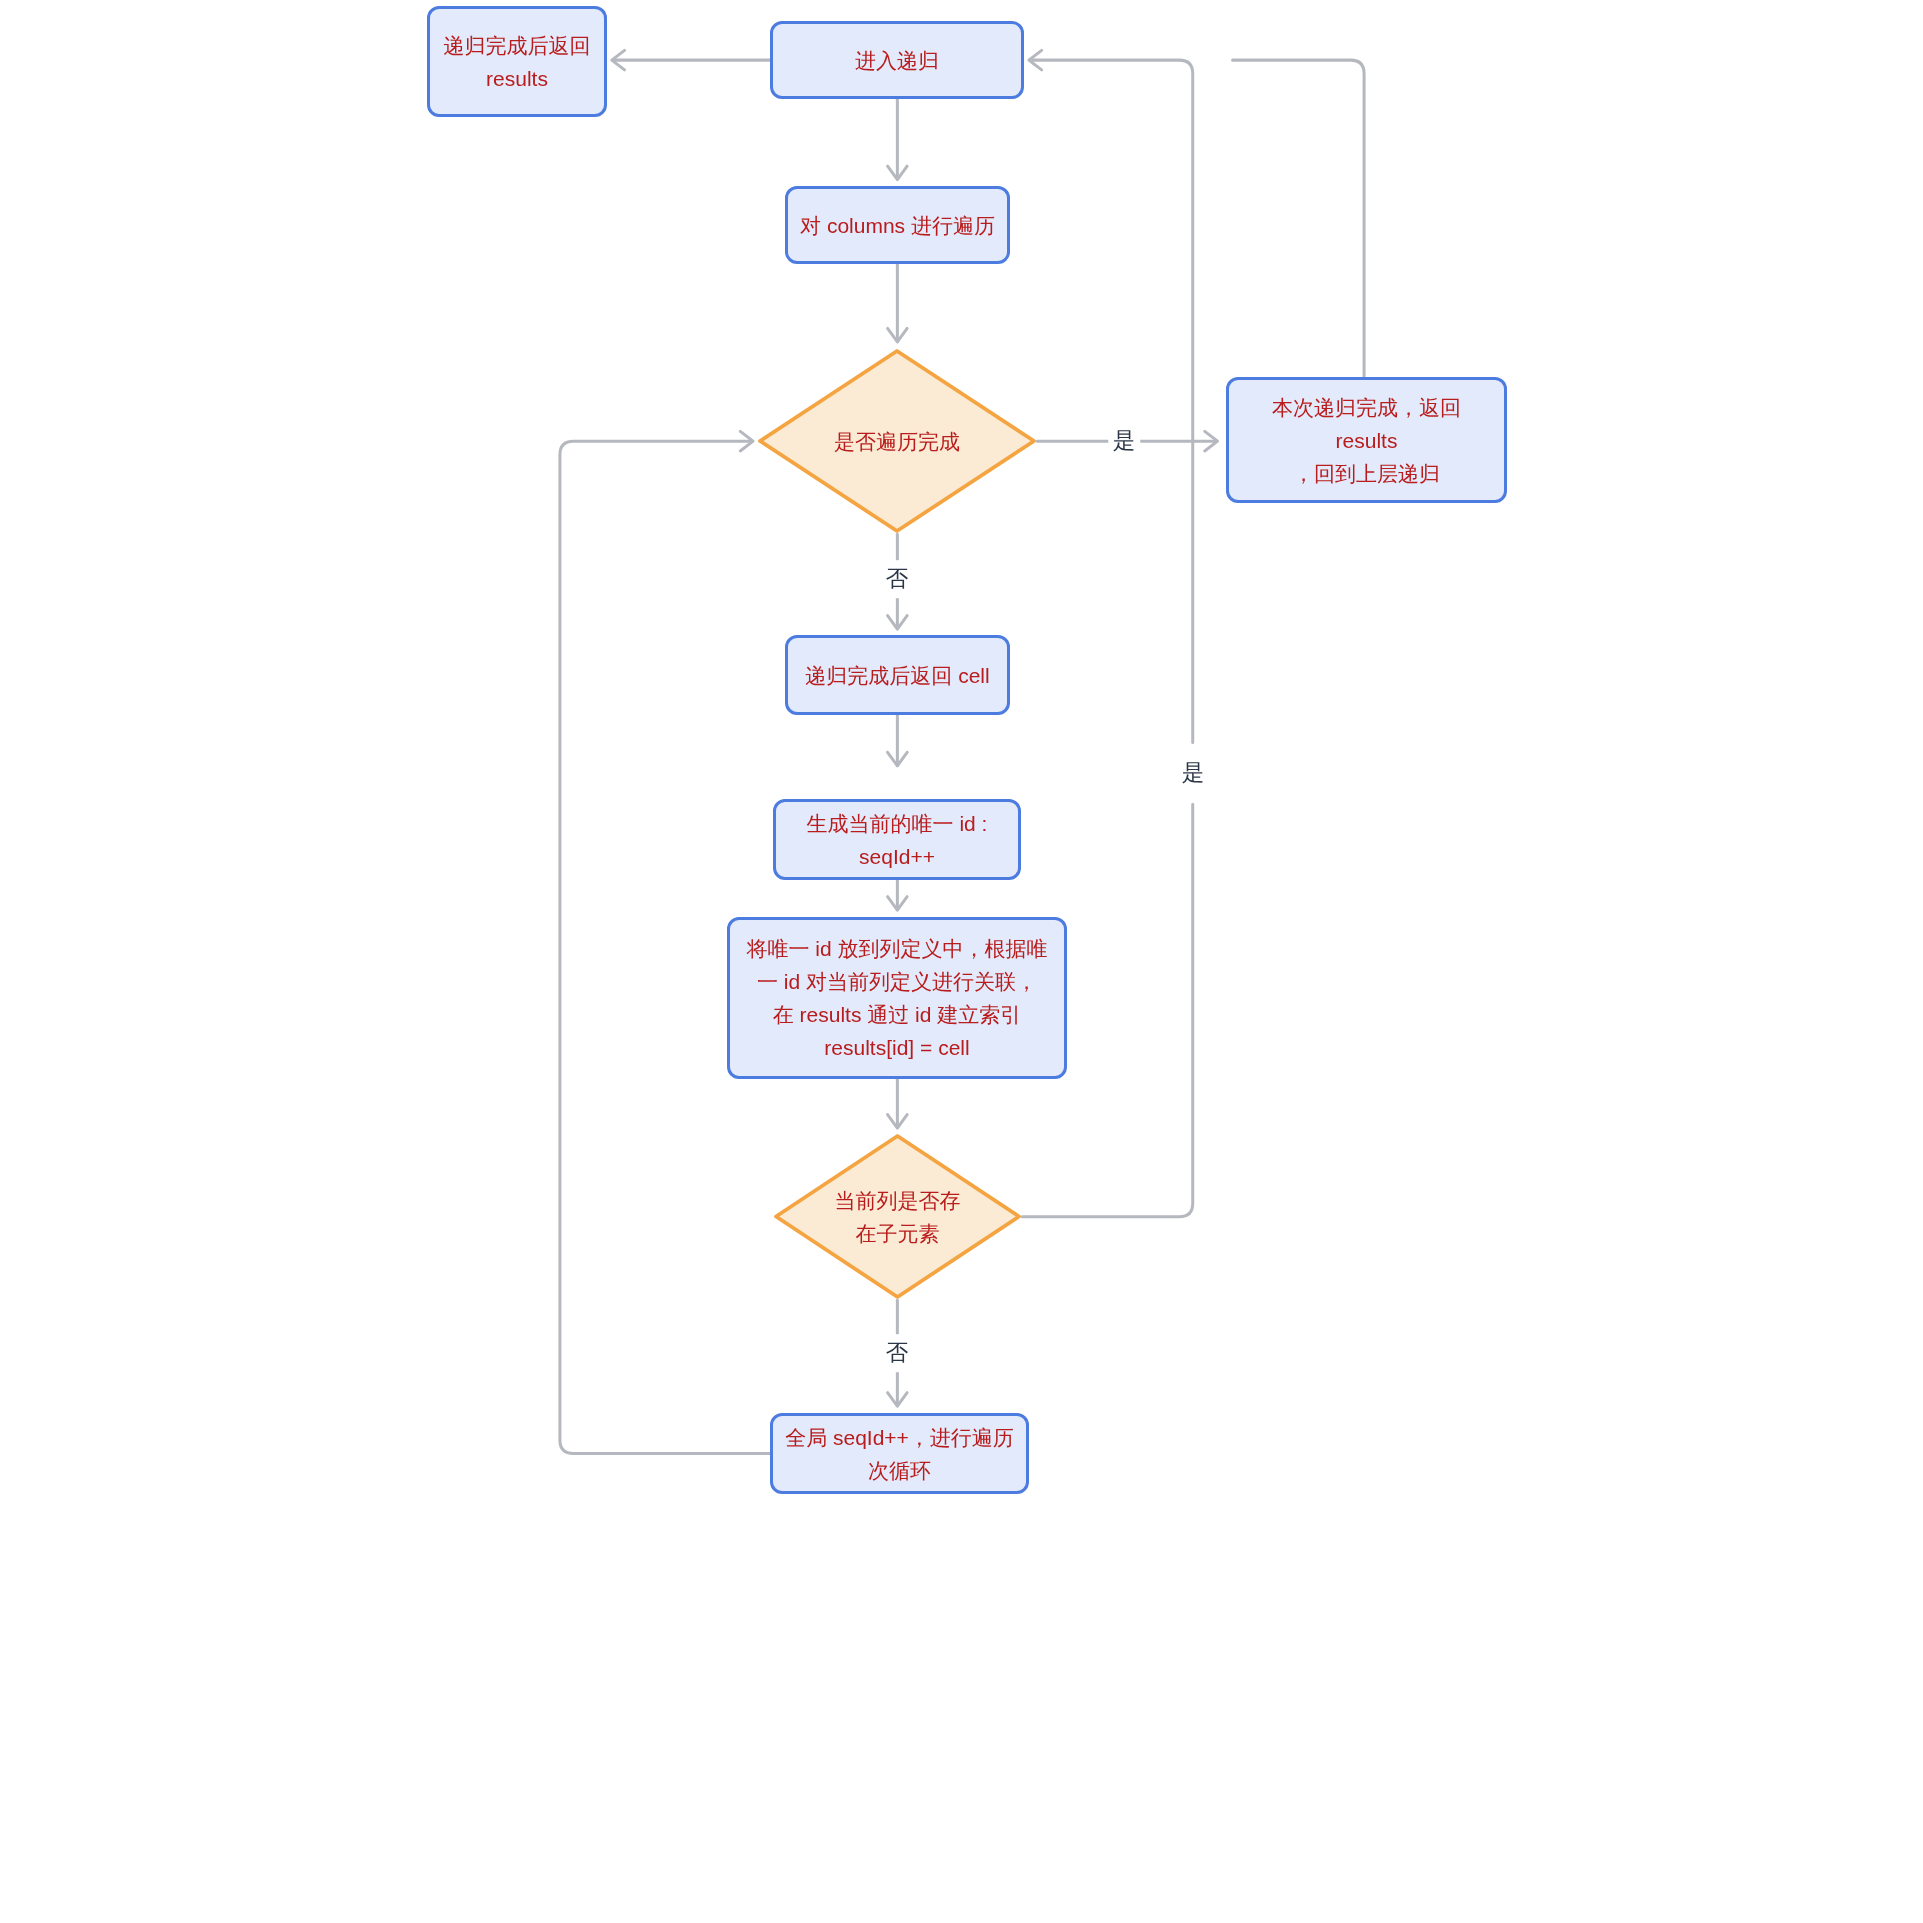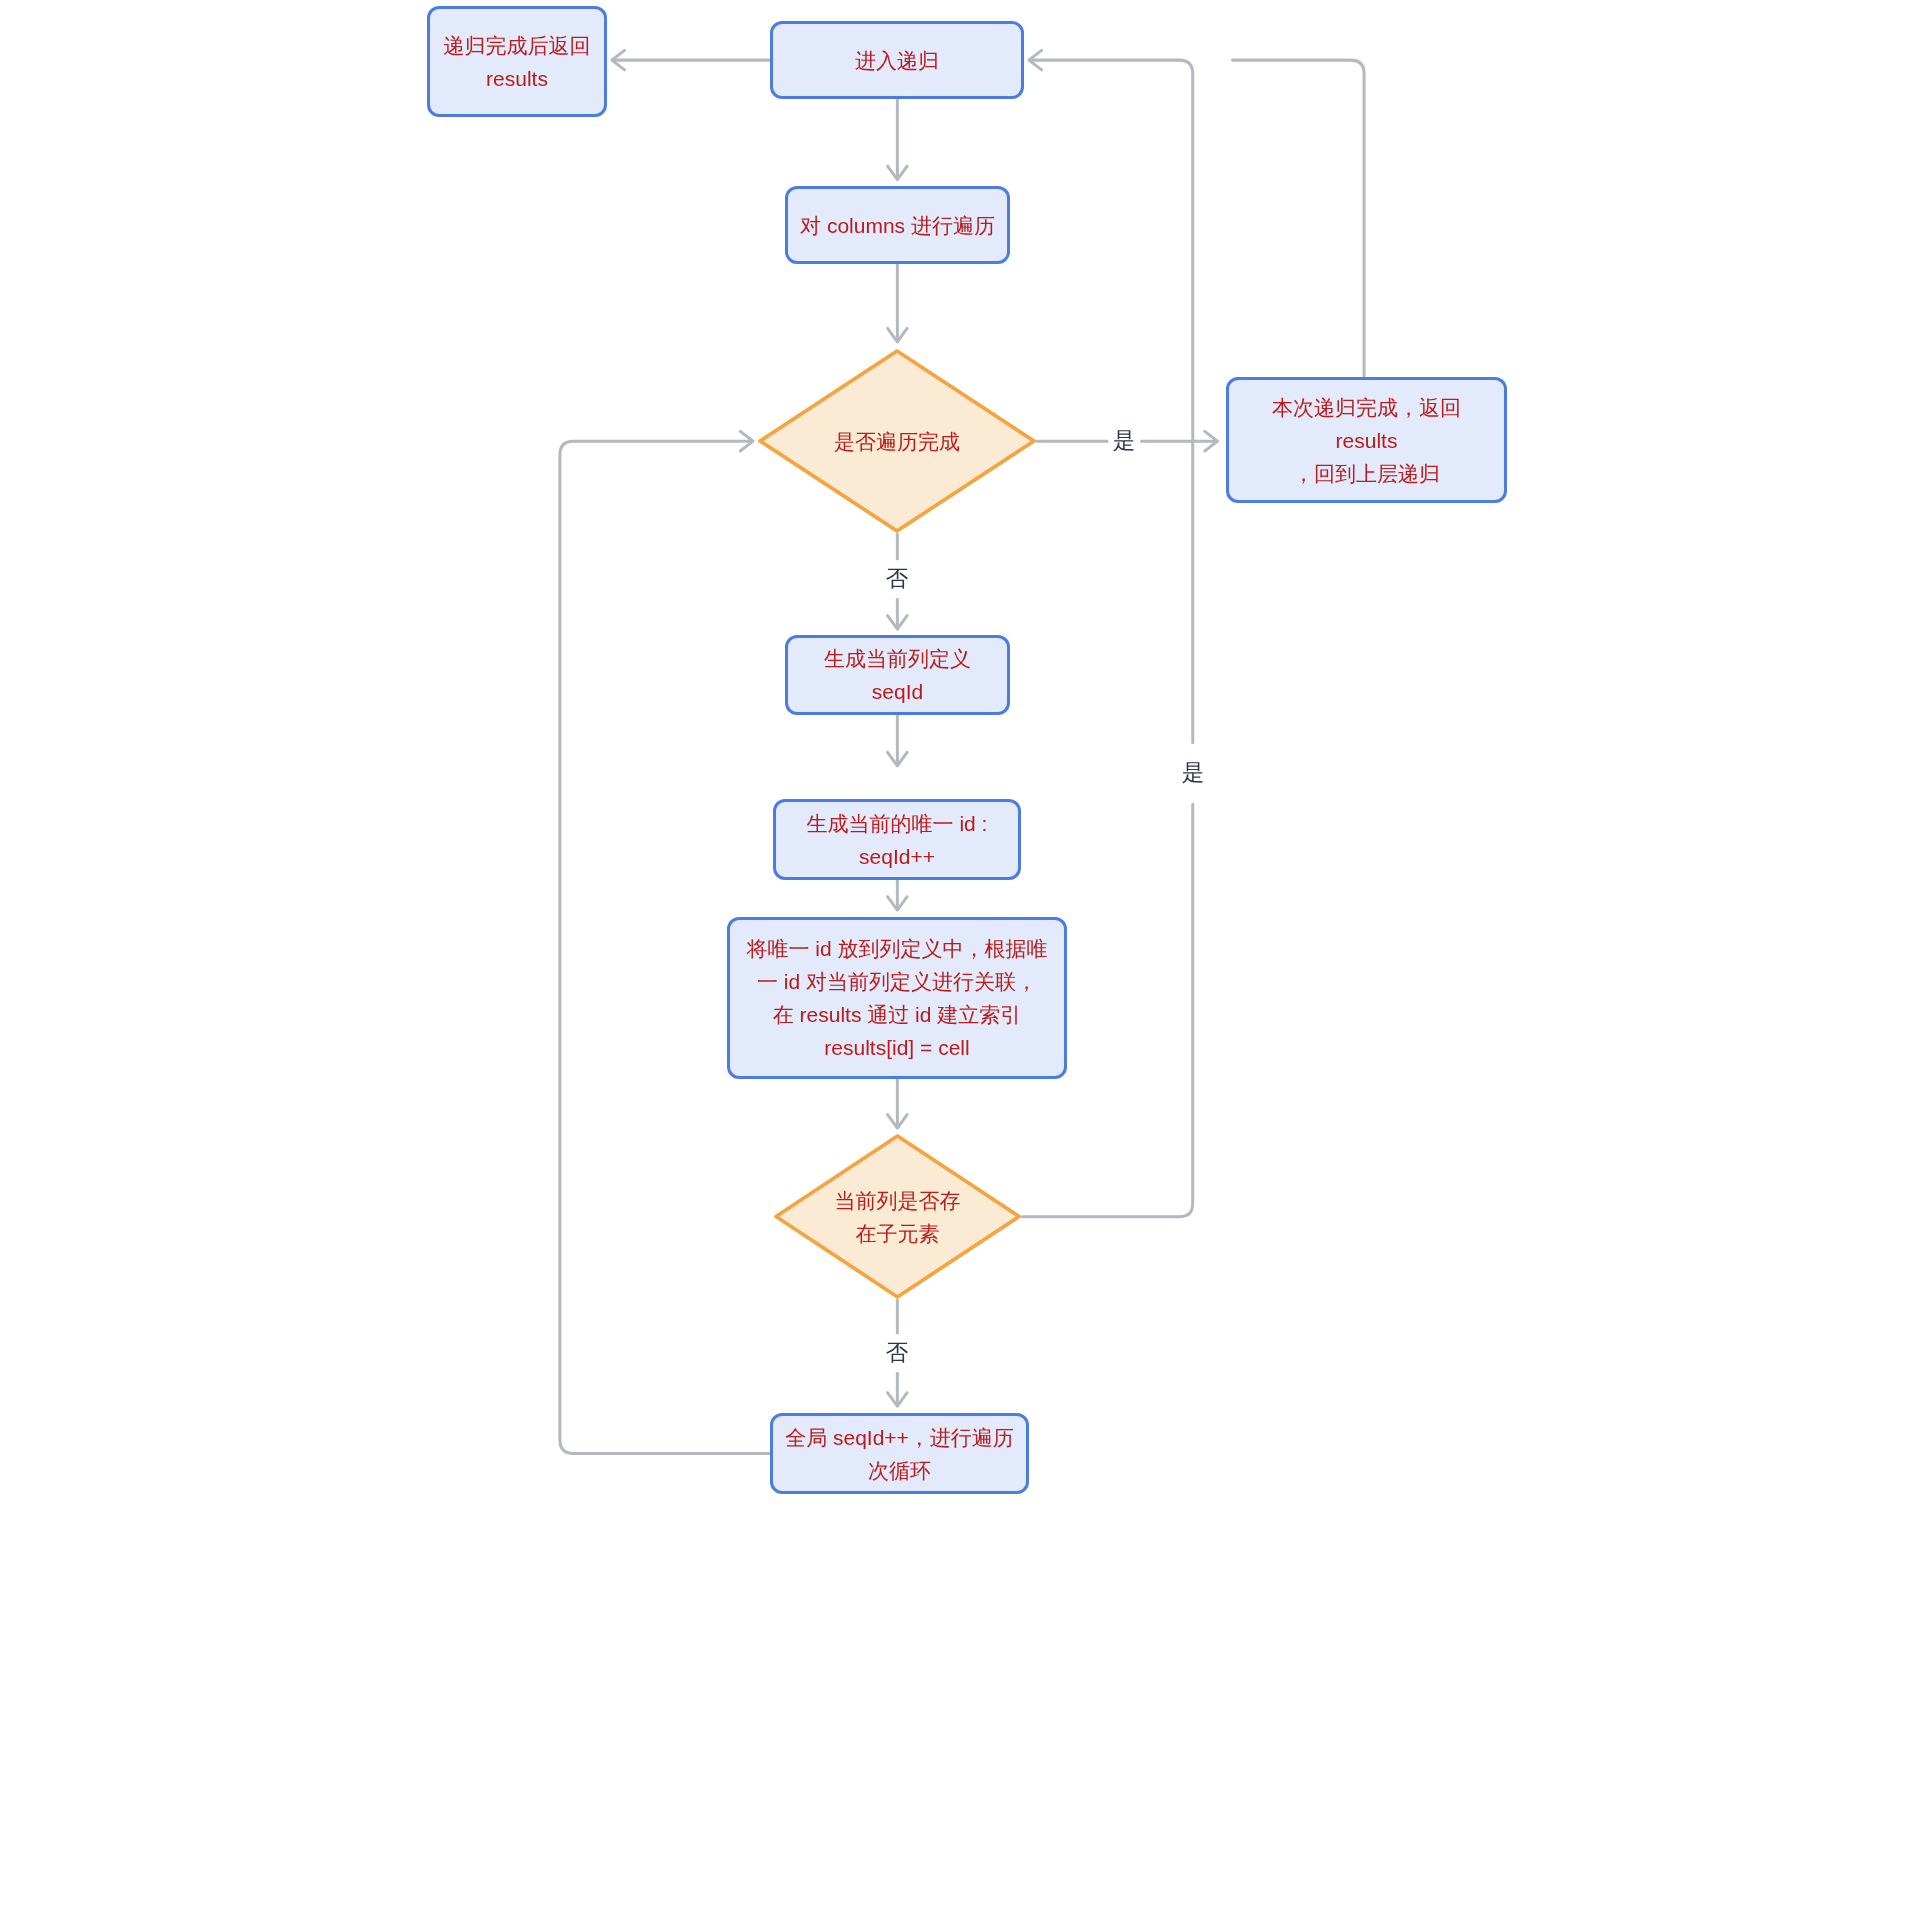--- a/index.html
+++ b/index.html
@@ -122,21 +122,21 @@
       <polygon points="186,4 368,124 186,244 4,124" fill="#fbead4" stroke="#f4a440" stroke-width="5" stroke-linejoin="round"></polygon>
     </svg>
     <div class="dlabel">是否遍历完成</div>
   </div>
 
   <div class="node process" style="left:785px; top:186px; width:225px; height:78px;">对 columns 进行遍历</div>
 
   <div class="node process" style="left:1226px; top:377px; width:281px; height:126px;">本次递归完成，返回 results
 ，回到上层递归</div>
 
-  <div class="node process" style="left:785px; top:635px; width:225px; height:80px;">生成当前列定义 seqId</div>
+  <div class="node process" style="left:785px; top:635px; width:225px; height:80px;">递归完成后返回 cell</div>
 
   <div class="node process" style="left:773px; top:773px; width:248px; height:81px;margin-top:26px;">生成当前的唯一 id :
 seqId++</div>
 
   <div class="node process" style="left:727px; top:917px; width:340px; height:162px;">将唯一 id 放到列定义中，根据唯
 一 id 对当前列定义进行关联，
 在 results 通过 id 建立索引
 results[id] = cell</div>
 
   <div class="node decision" style="left:773px; top:1133px; width:249px; height:167px;">

